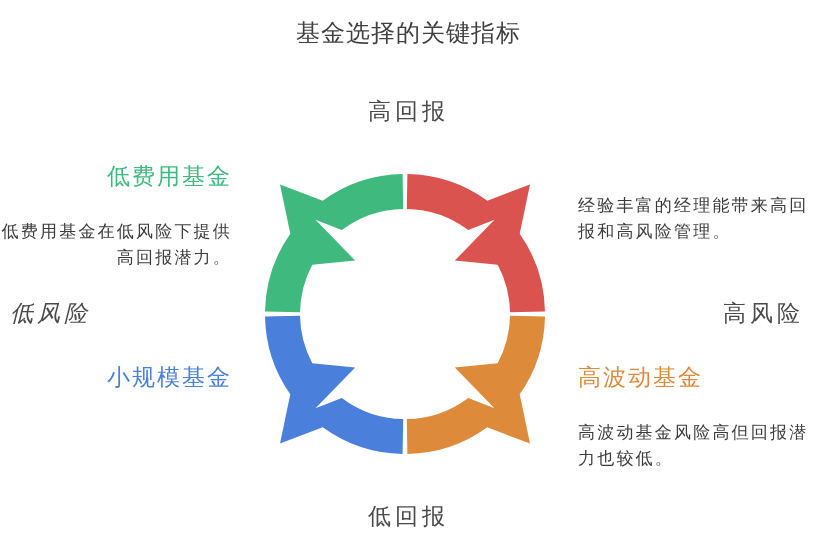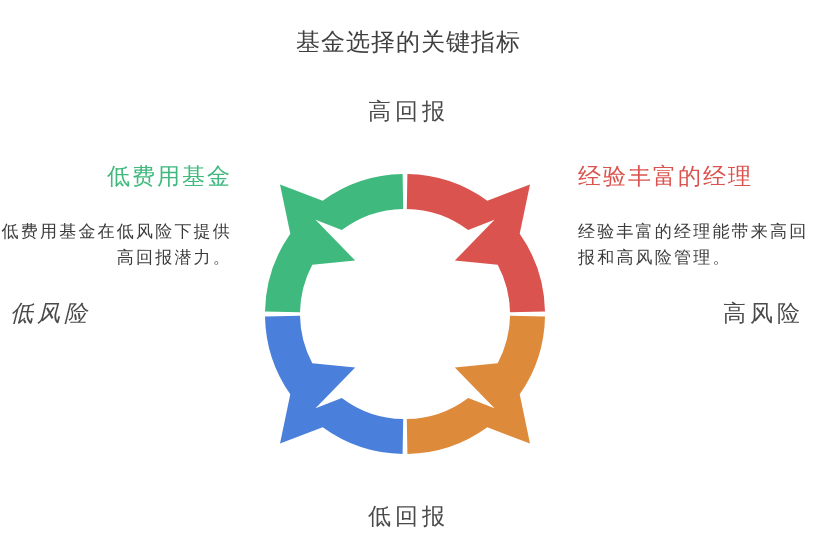--- a/index.html
+++ b/index.html
@@ -5,21 +5,21 @@
   html,body { margin:0; padding:0; background:#ffffff; }
   .canvas {
     position:relative;
     width:817px; height:535px;
     background:#ffffff;
     overflow:hidden;
     font-family:"Liberation Sans","DejaVu Sans",sans-serif;
     color:#3b3b3b;
   }
   .title {
-    position:absolute; top:26px; left:0; right:0;
+    position:absolute; top:17px; left:0; right:0;
     text-align:center;
     font-size:24px; font-weight:400;
     letter-spacing:1px;
     color:#3f3f3f;
   }
   .axis {
     position:absolute;
     font-size:23px;
     letter-spacing:4px;
     color:#4a4a4a;
@@ -72,22 +72,27 @@
     <path d="M162.4 300.0 A140 140 0 0 0 242.3 273.3 L285.0 289.5 L274.7 240.3 A140 140 0 0 0 300.0 162.4 L265.0 161.8 A105 105 0 0 1 252.7 209.3 L209.8 213.4 L249.5 254.3 L223.2 243.9 A105 105 0 0 1 161.8 265.0 Z" fill="#DE8A3B"></path>
   </svg>
 
   <div class="quad q-tl">
     <div class="quad-heading" style="color: rgb(63, 185, 125);">低费用基金</div>
     <div class="quad-body">低费用基金在低风险下提供
 高回报潜力。</div>
   </div>
 
   <div class="quad q-tr">
-    <div class="quad-heading" style="color: rgb(218, 83, 78);">经验丰富的经理</div>
     <div class="quad-body">经验丰富的经理能带来高回
 报和高风险管理。</div>
   </div>
 
   <div class="quad q-bl">
+    <div class="quad-heading" style="color: rgb(74, 128, 219);">小规模基金</div>
   </div>
 
+  <div class="quad q-br">
+    <div class="quad-heading" style="color: rgb(222, 138, 59);">高波动基金</div>
+    <div class="quad-body">高波动基金风险高但回报潜
+力也较低。</div>
+  </div>
 
 </div>
 
 </body></html>

